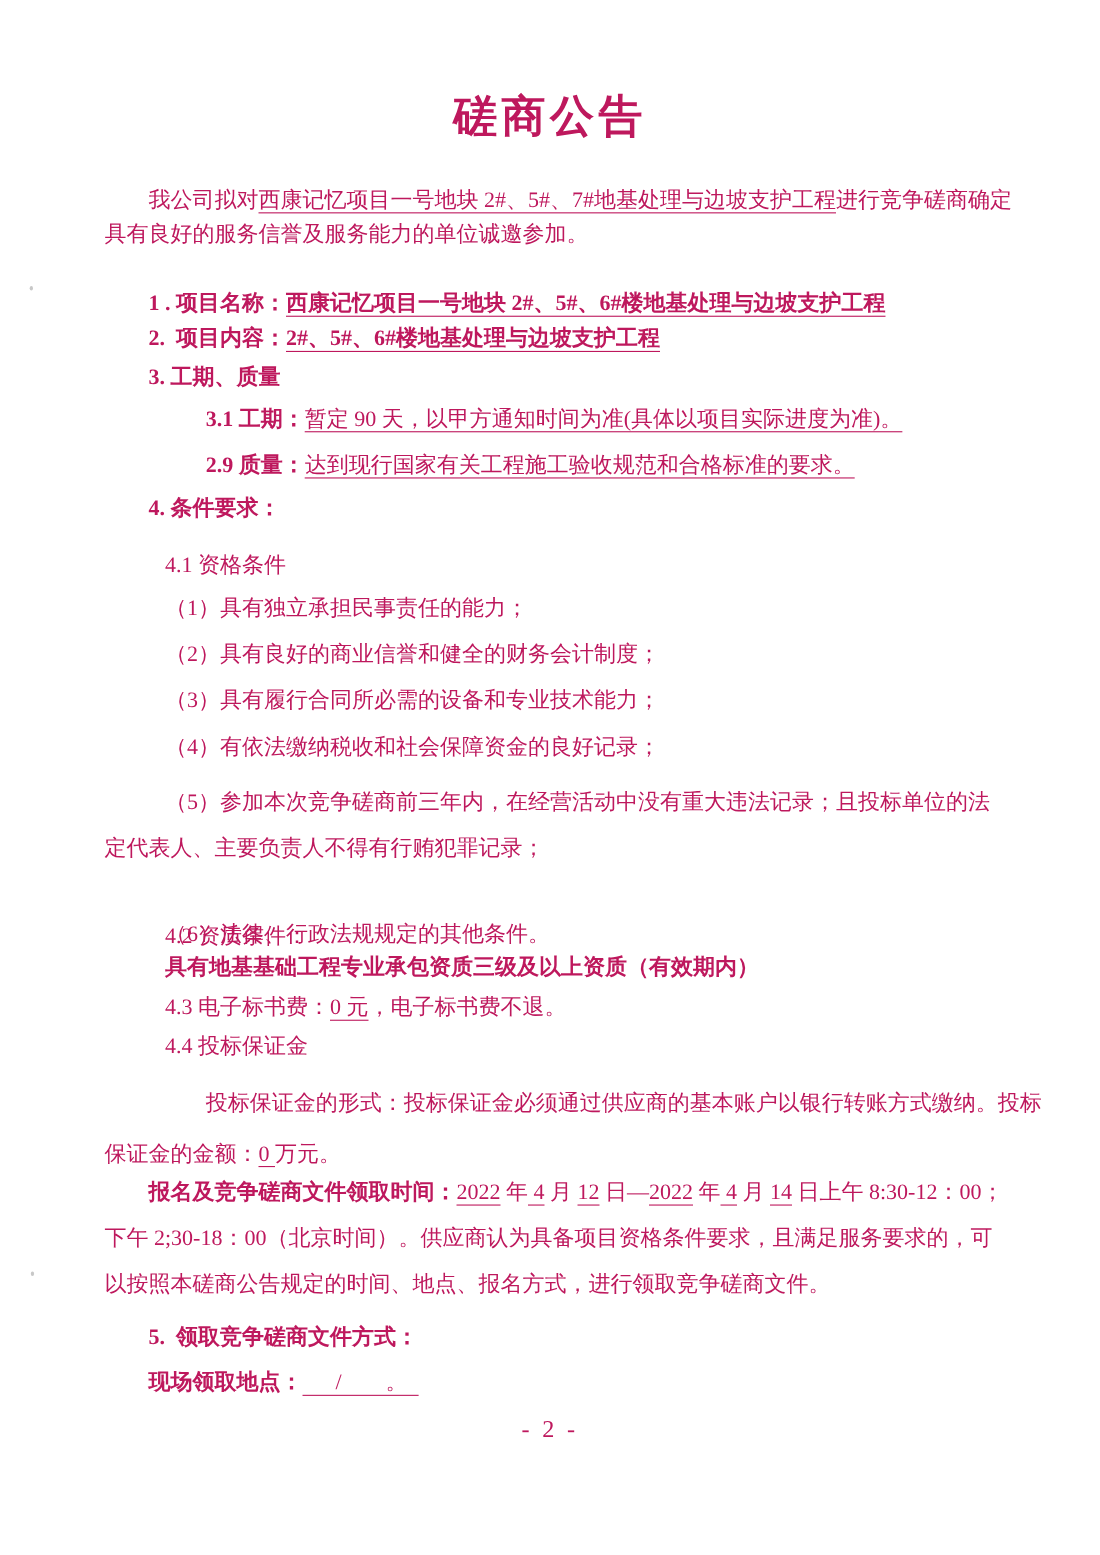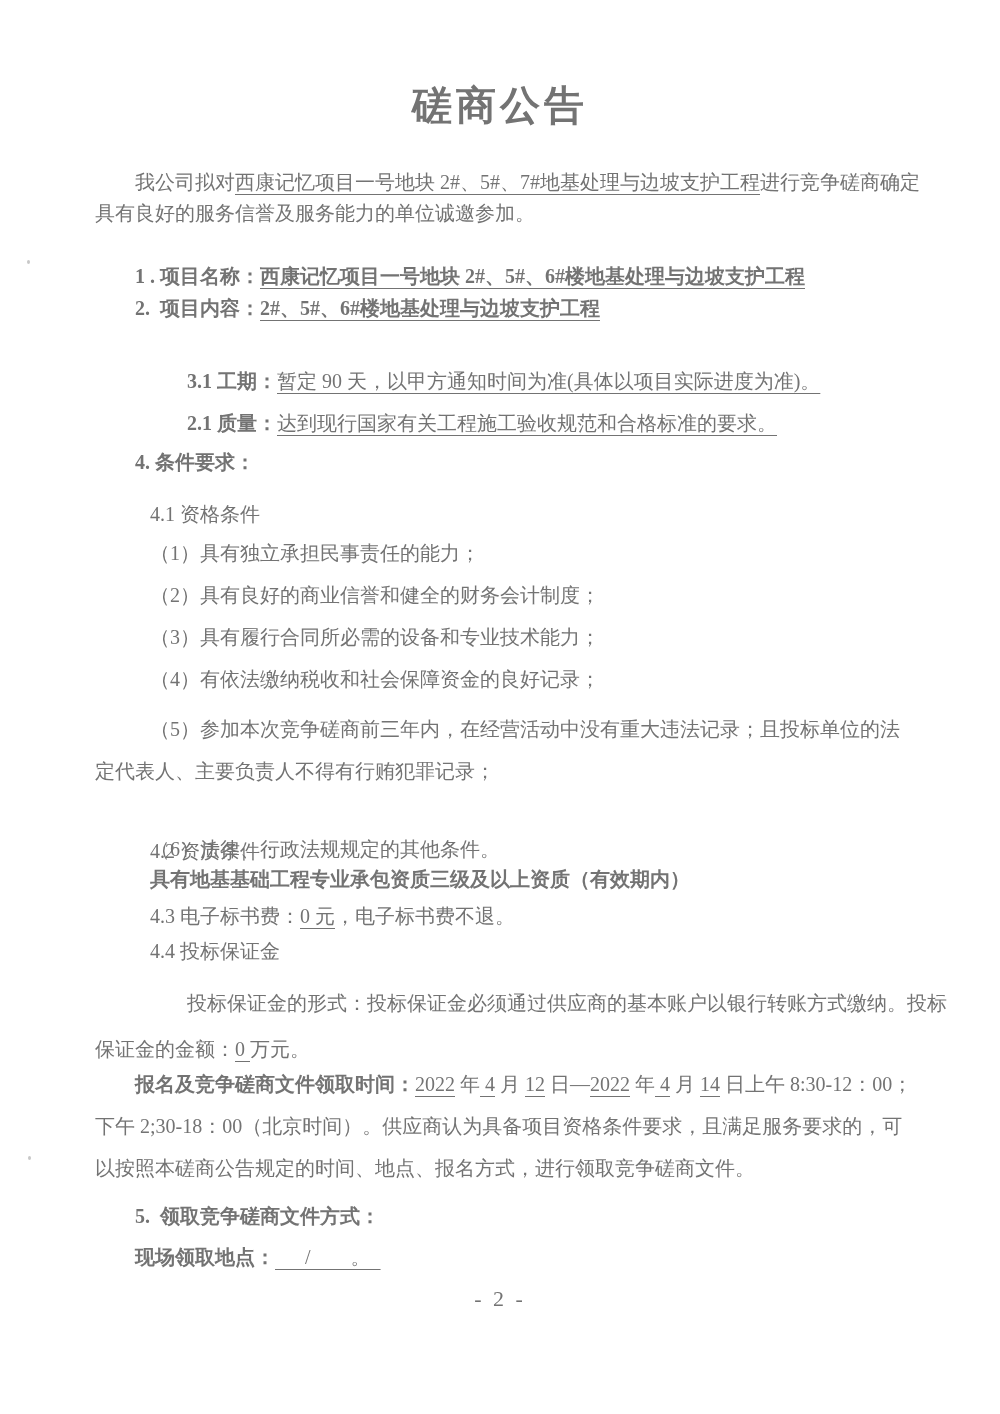--- a/index.html
+++ b/index.html
@@ -2,21 +2,21 @@
 <html lang="zh"><head>
 <meta charset="utf-8">
 <style>
   html,body{margin:0;padding:0;background:#ffffff;}
   .page{
     position:relative;
     width:1000px;
     height:1414px;
     background:#ffffff;
     font-family:"Liberation Serif","DejaVu Serif",serif;
-    color:#737373;
+    color:#be185d;
     overflow:hidden;
   }
   .title{
     position:absolute;
     top:78px;left:0;width:100%;
     margin:0;
     text-align:center;
     font-size:40px;
     font-weight:700;
     letter-spacing:4px;
@@ -66,27 +66,30 @@
   </div>
 
   <div class="blk" style="top:261px">
     <div class="line ml40"><span class="b">1 . 项目名称：</span><span class="b u">西康记忆项目一号地块 2#、5#、6#楼地基处理与边坡支护工程</span></div>
   </div>
 
   <div class="blk" style="top:293px">
     <div class="line ml40"><span class="b">2.  项目内容：</span><span class="b u">2#、5#、6#楼地基处理与边坡支护工程</span></div>
   </div>
 
+  <div class="blk" style="top:328px">
+    <div class="line ml40"><span class="b">3. 工期、质量</span></div>
+  </div>
 
   <div class="blk" style="top:366px">
     <div class="line ml60"><span class="b">3.1 工期：</span><span class="u">暂定 90 天，以甲方通知时间为准(具体以项目实际进度为准)。</span></div>
   </div>
 
   <div class="blk" style="top:408px">
-    <div class="line ml60"><span class="b">2.1 质量：</span><span class="u">达到现行国家有关工程施工验收规范和合格标准的要求。</span></div>
+    <div class="line ml60"><span class="b">2.9 质量：</span><span class="u">达到现行国家有关工程施工验收规范和合格标准的要求。</span></div>
   </div>
 
   <div class="blk" style="top:447px">
     <div class="line ml40"><span class="b">4. 条件要求：</span></div>
   </div>
 
   <div class="blk" style="top:499px">
     <div class="line ml55"><span>4.1 资格条件</span></div>
   </div>
 

